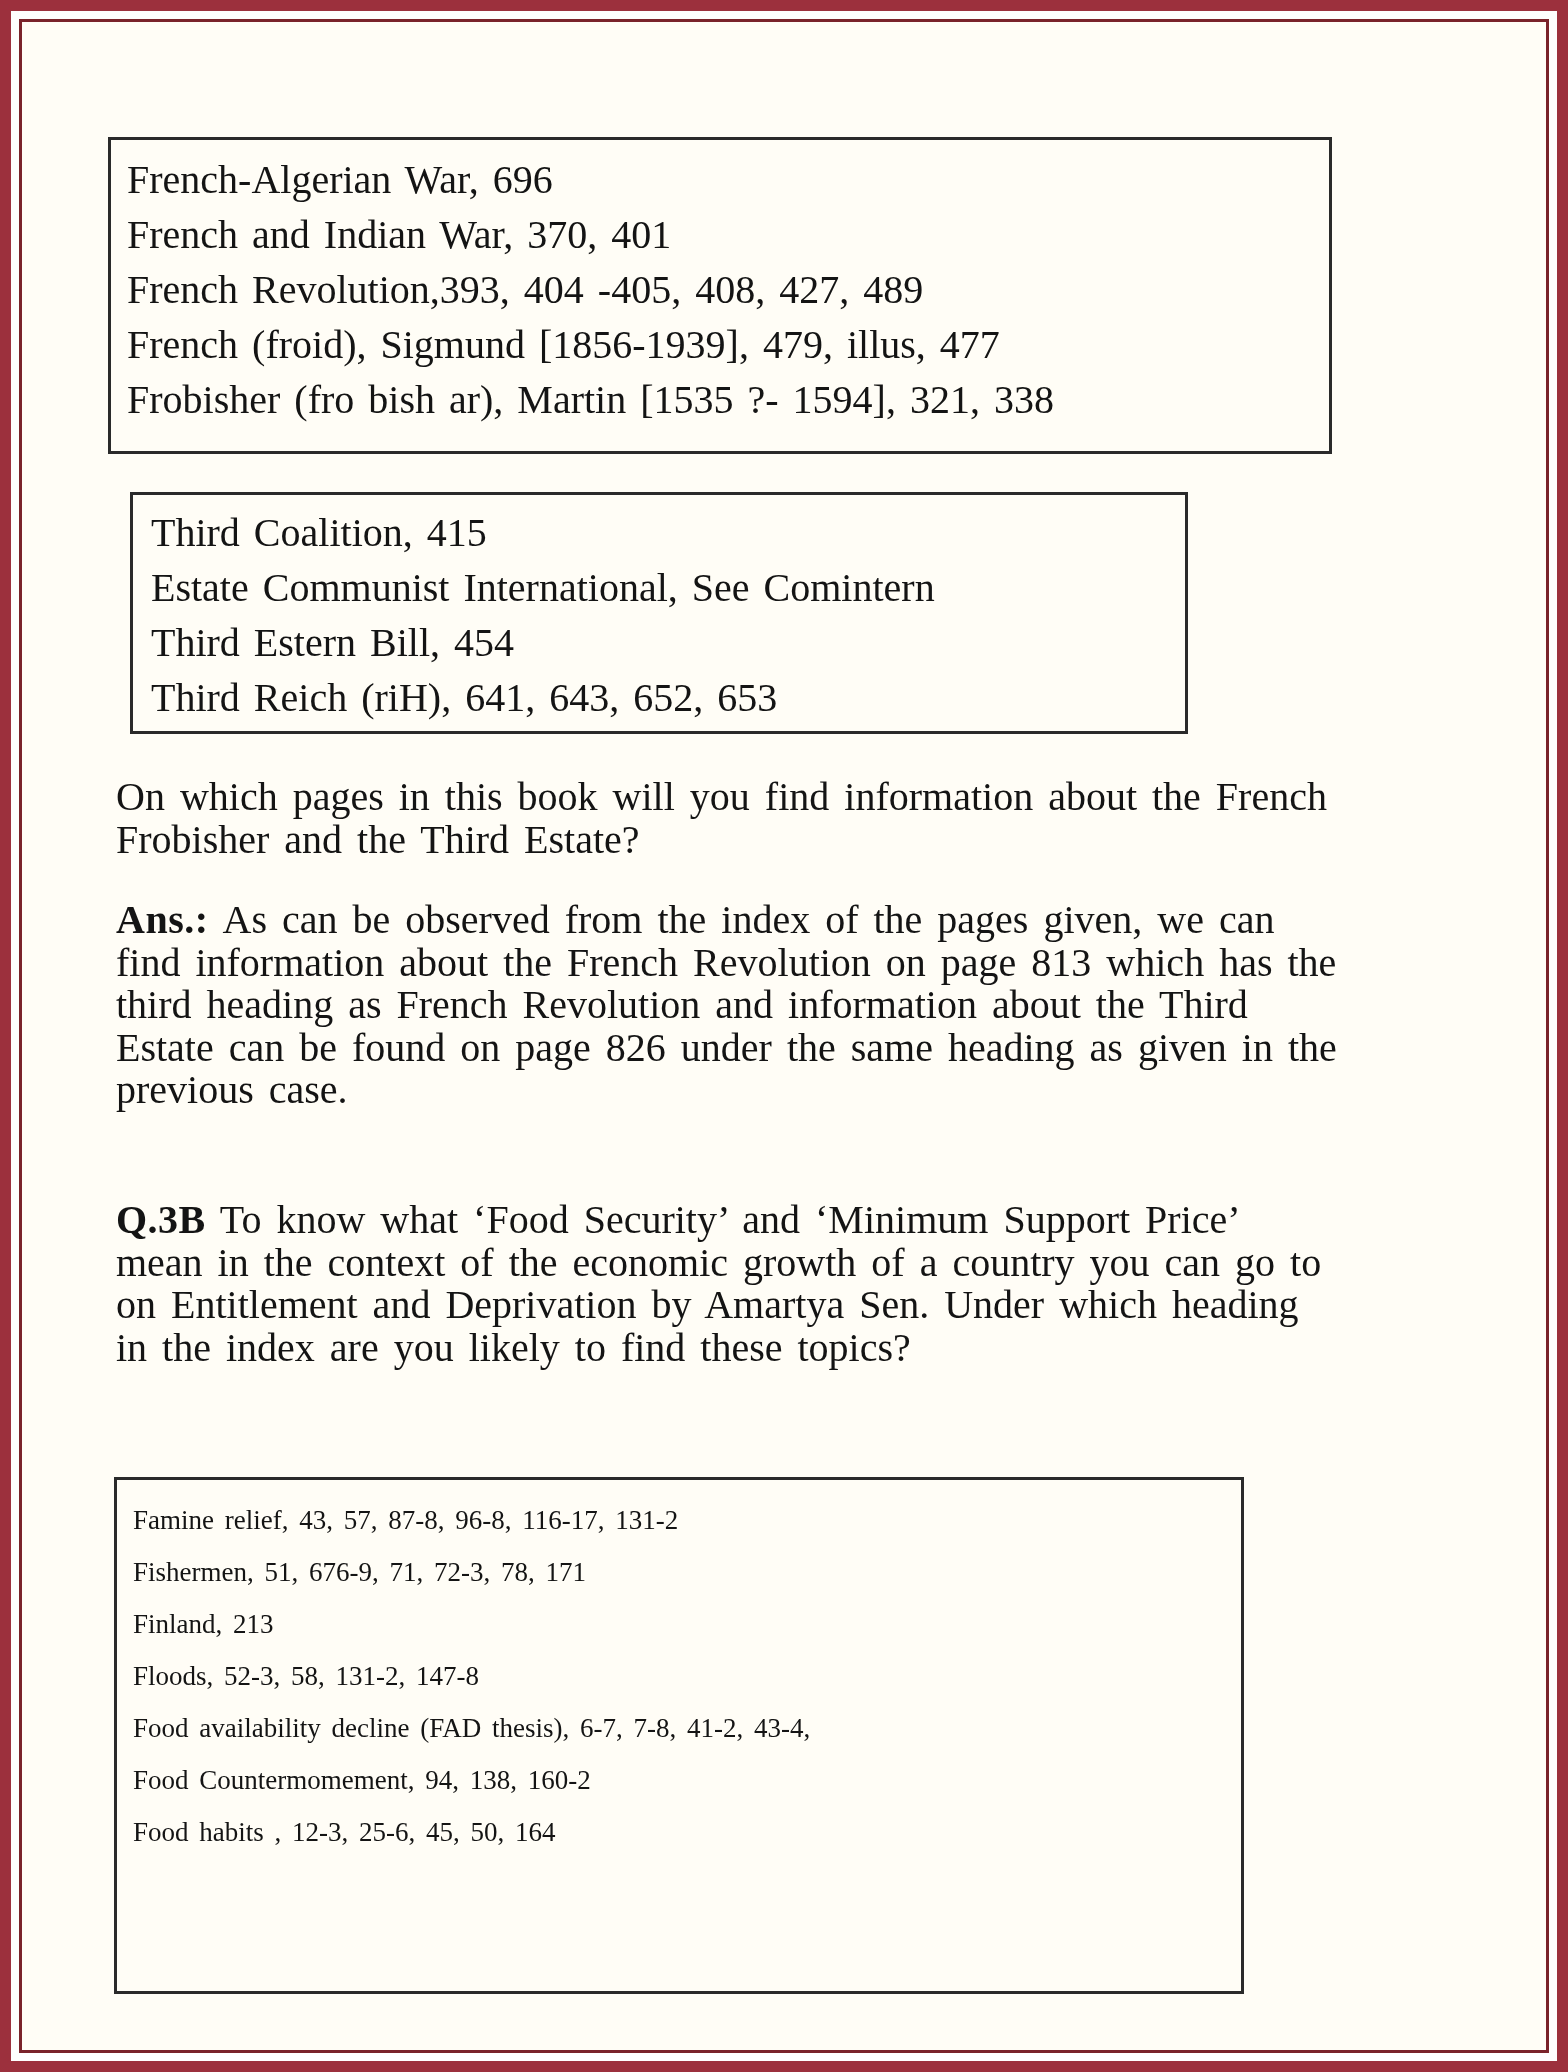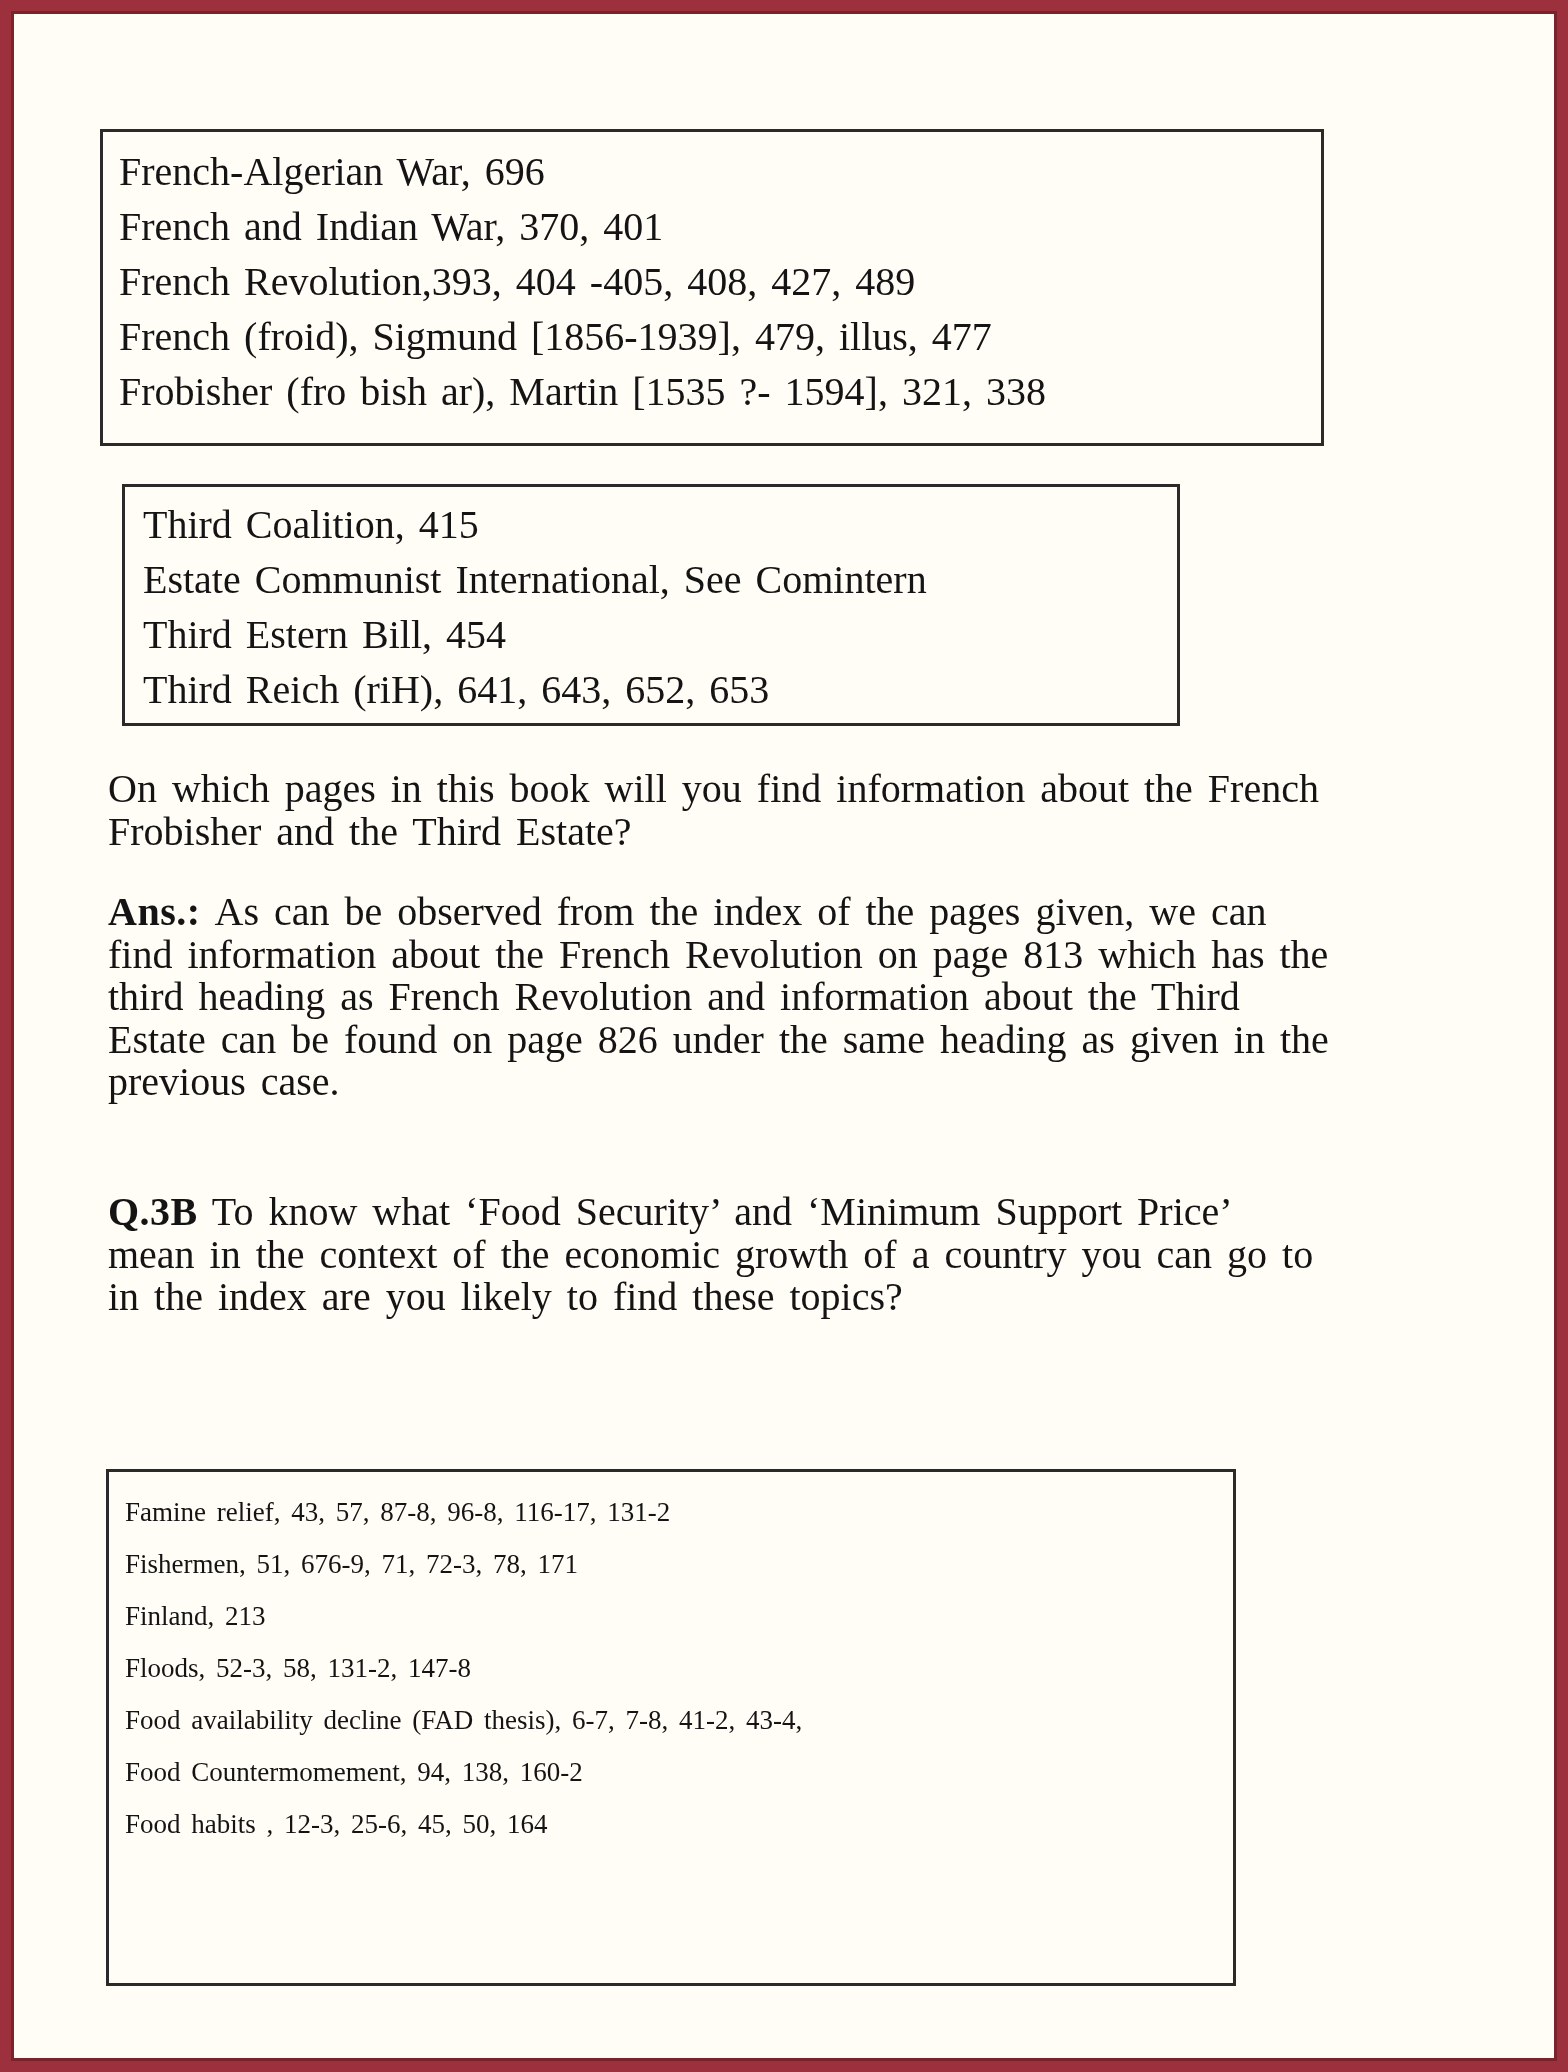--- a/index.html
+++ b/index.html
@@ -18,21 +18,21 @@
     width: 1568px;
     height: 2072px;
     background: var(--outer_border, #9c303d);
     padding: 11px;
   }
   .frame-gap {
     box-sizing: border-box;
     width: 100%;
     height: 100%;
     background: var(--gap, #ffffff);
-    padding: 0;
+    padding: 8px;
   }
   .page {
     box-sizing: border-box;
     width: 100%;
     height: 100%;
     border: 3px solid var(--inner_border, #7a232a);
     background: var(--page_bg, #fffdf6);
     position: relative;
     overflow: hidden;
   }
@@ -132,20 +132,21 @@
             <div class="para-line">previous case.</div>
           </div>
       </div>
 
       <div class="para para-q3b">
         <div class="para-line">
           <span class="prefix">Q.3B</span><span>To know what ‘Food Security’ and ‘Minimum Support Price’</span>
         </div>
         <div>
             <div class="para-line">mean in the context of the economic growth of a country you can go to</div>
+            <div class="para-line">on Entitlement and Deprivation by Amartya Sen. Under which heading</div>
             <div class="para-line">in the index are you likely to find these topics?</div>
           </div>
       </div>
 
       <div class="index-box box-food">
           <div class="box-line">Famine relief, 43, 57, 87-8, 96-8, 116-17, 131-2</div>
           <div class="box-line">Fishermen, 51, 676-9, 71, 72-3, 78, 171</div>
           <div class="box-line">Finland, 213</div>
           <div class="box-line">Floods, 52-3, 58, 131-2, 147-8</div>
           <div class="box-line">Food availability decline (FAD thesis), 6-7, 7-8, 41-2, 43-4,</div>

